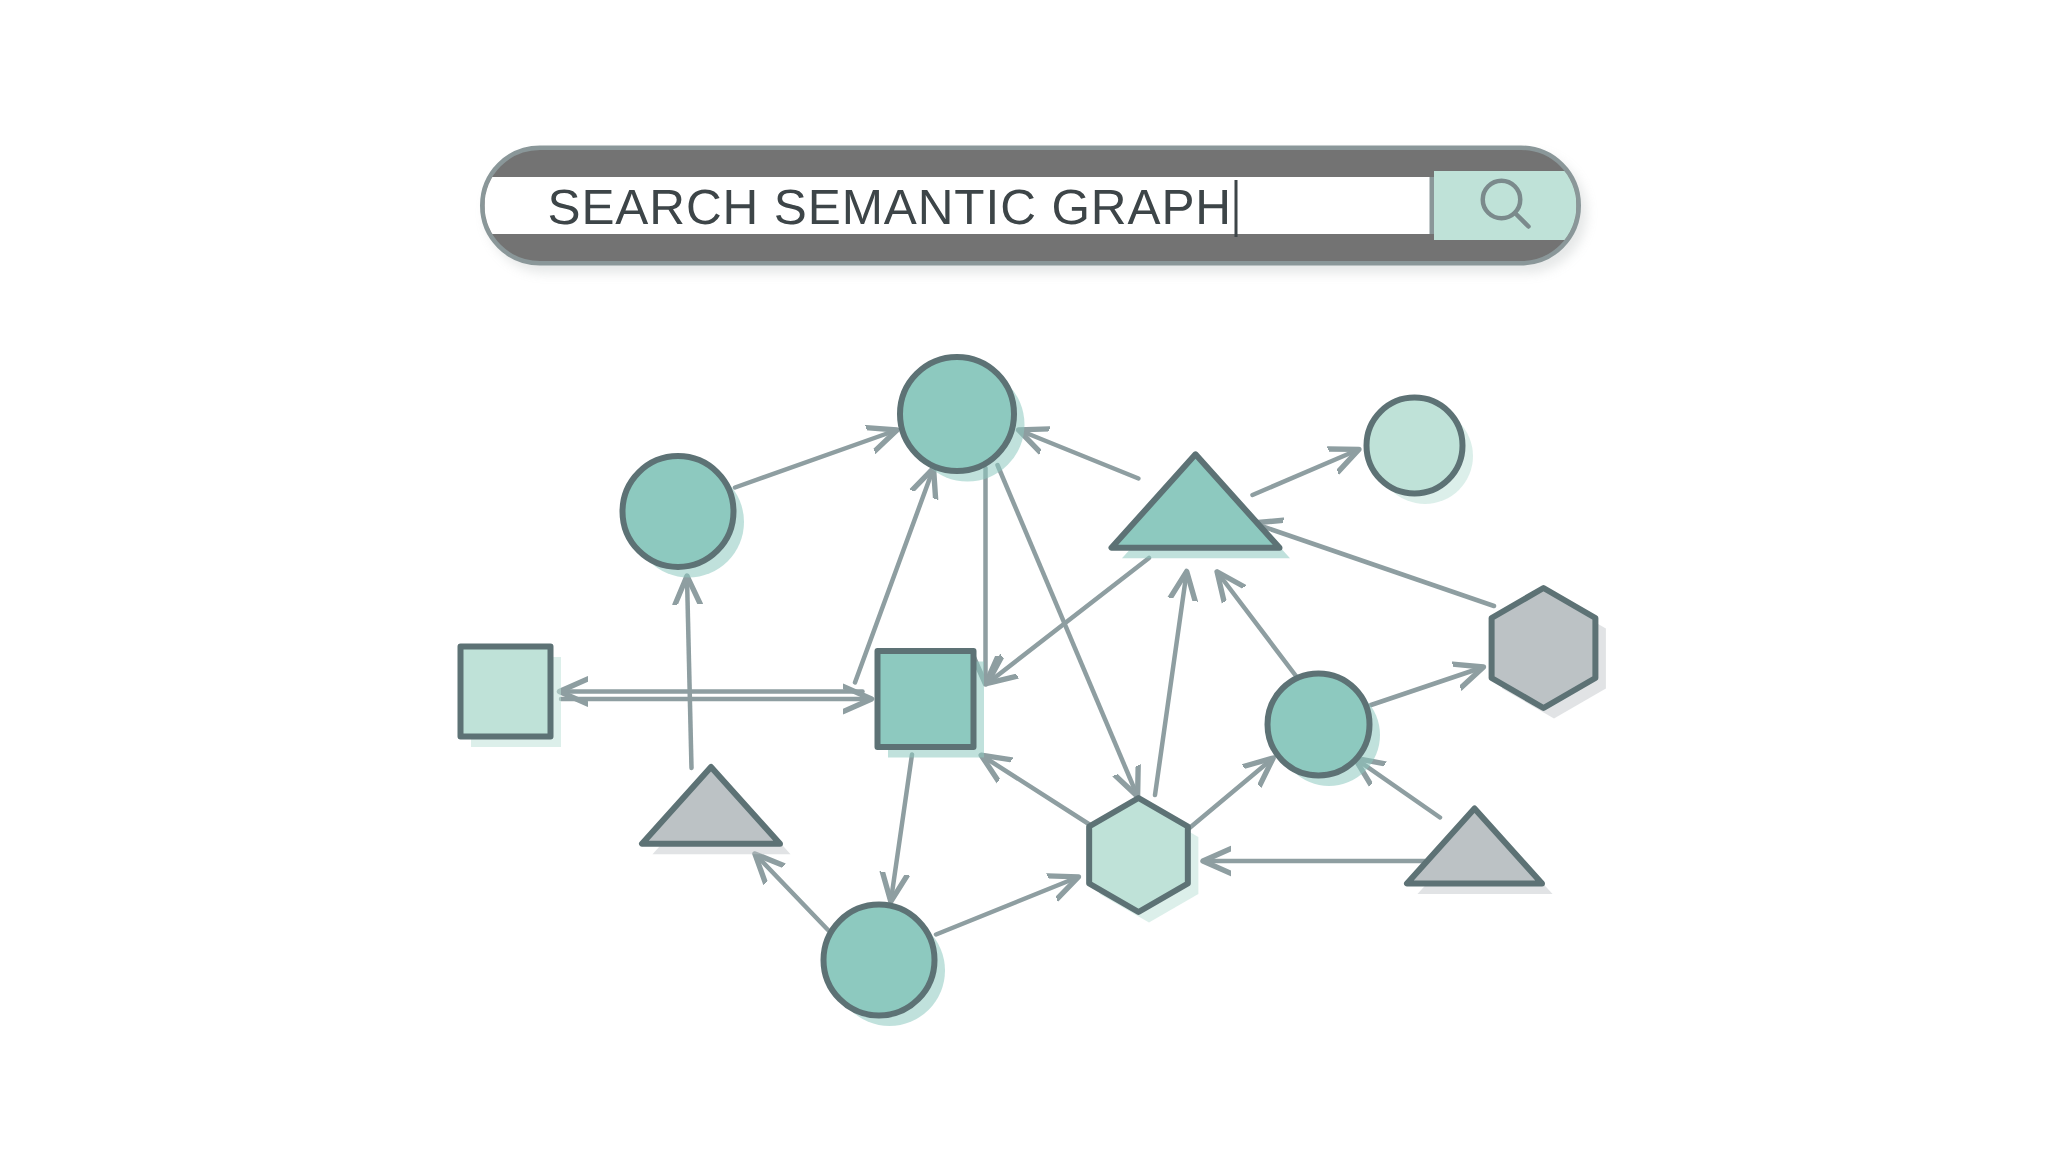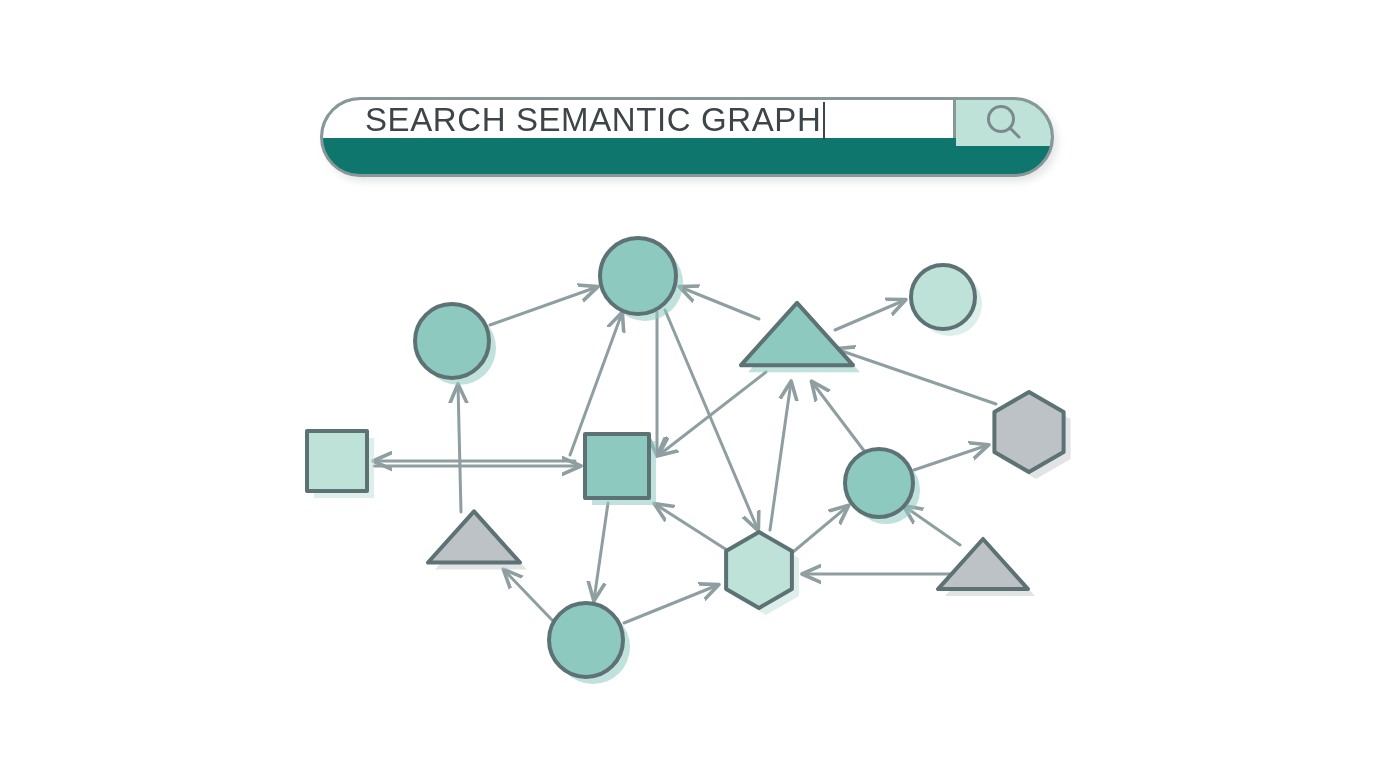--- a/index.html
+++ b/index.html
@@ -19,24 +19,24 @@
 
   
   #search-bar {
     position: absolute;
     left: 320px;
     top: 97px;
     width: 734px;
     height: 80px;
     border: 3px solid #8a9799;
     border-radius: 40px;
-    background: #0f766e;
+    background: #737373;
     box-sizing: border-box;
     display: flex;
-    align-items: flex-start;
+    align-items: center;
     box-shadow: 4px 5px 7px rgba(140,150,152,0.22);
     overflow: hidden;
   }
   #search-input-wrap {
     flex: 1 1 auto;
     display: flex;
     align-items: center;
     padding-left: 42px;
     border-right: 3px solid #8a9799;
     background: #ffffff;

